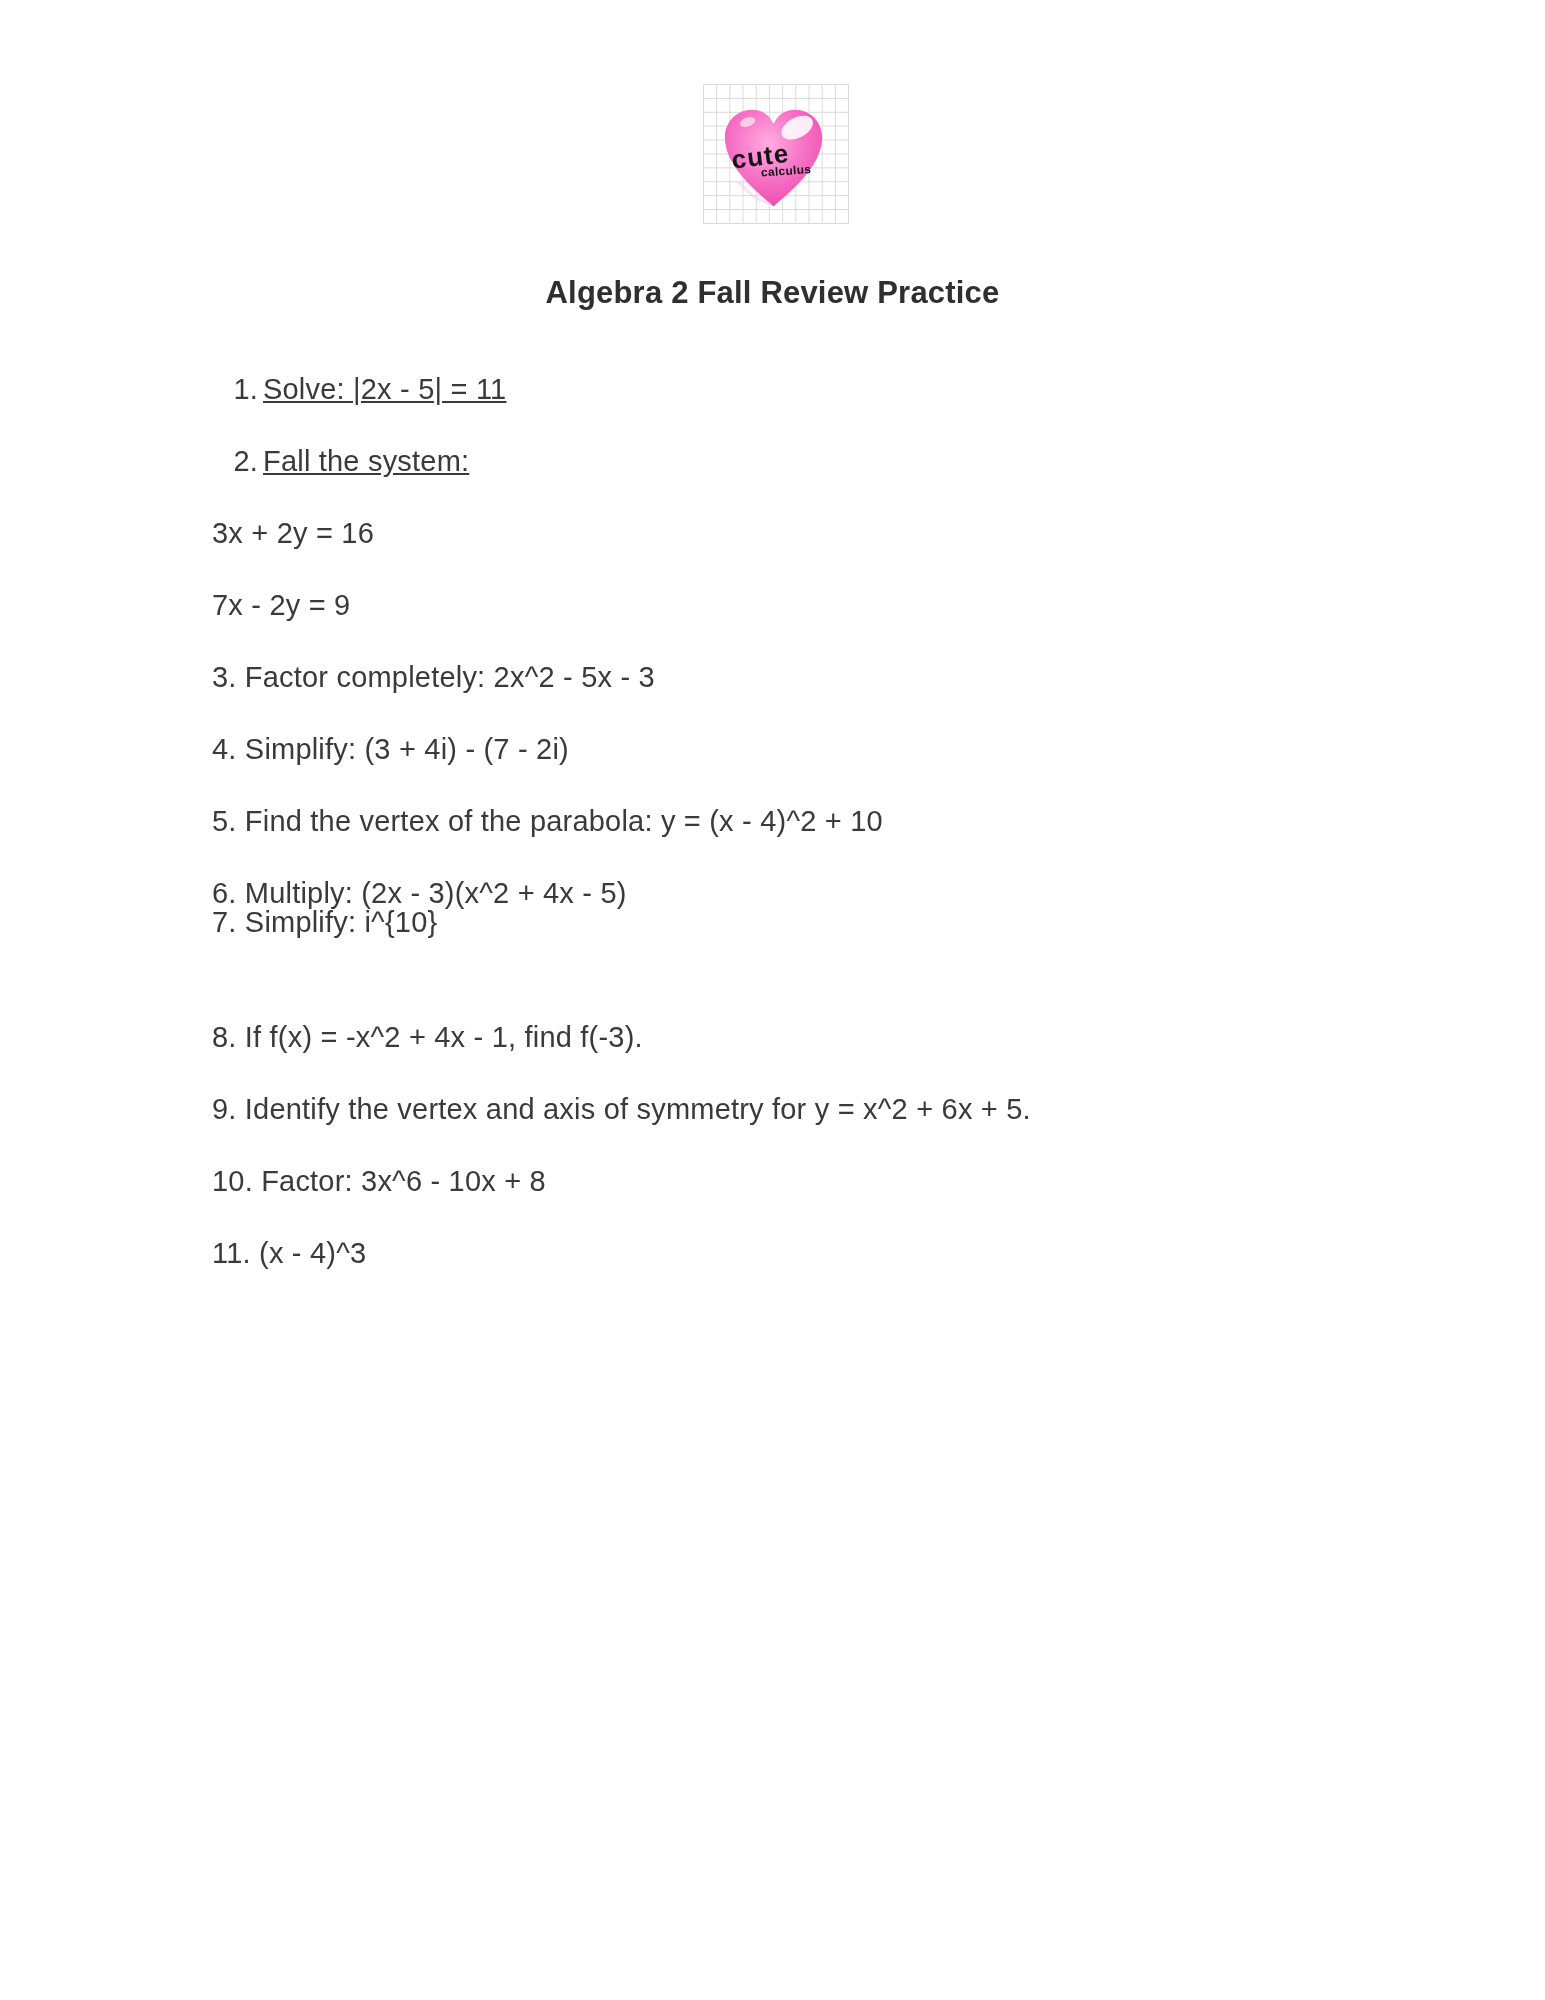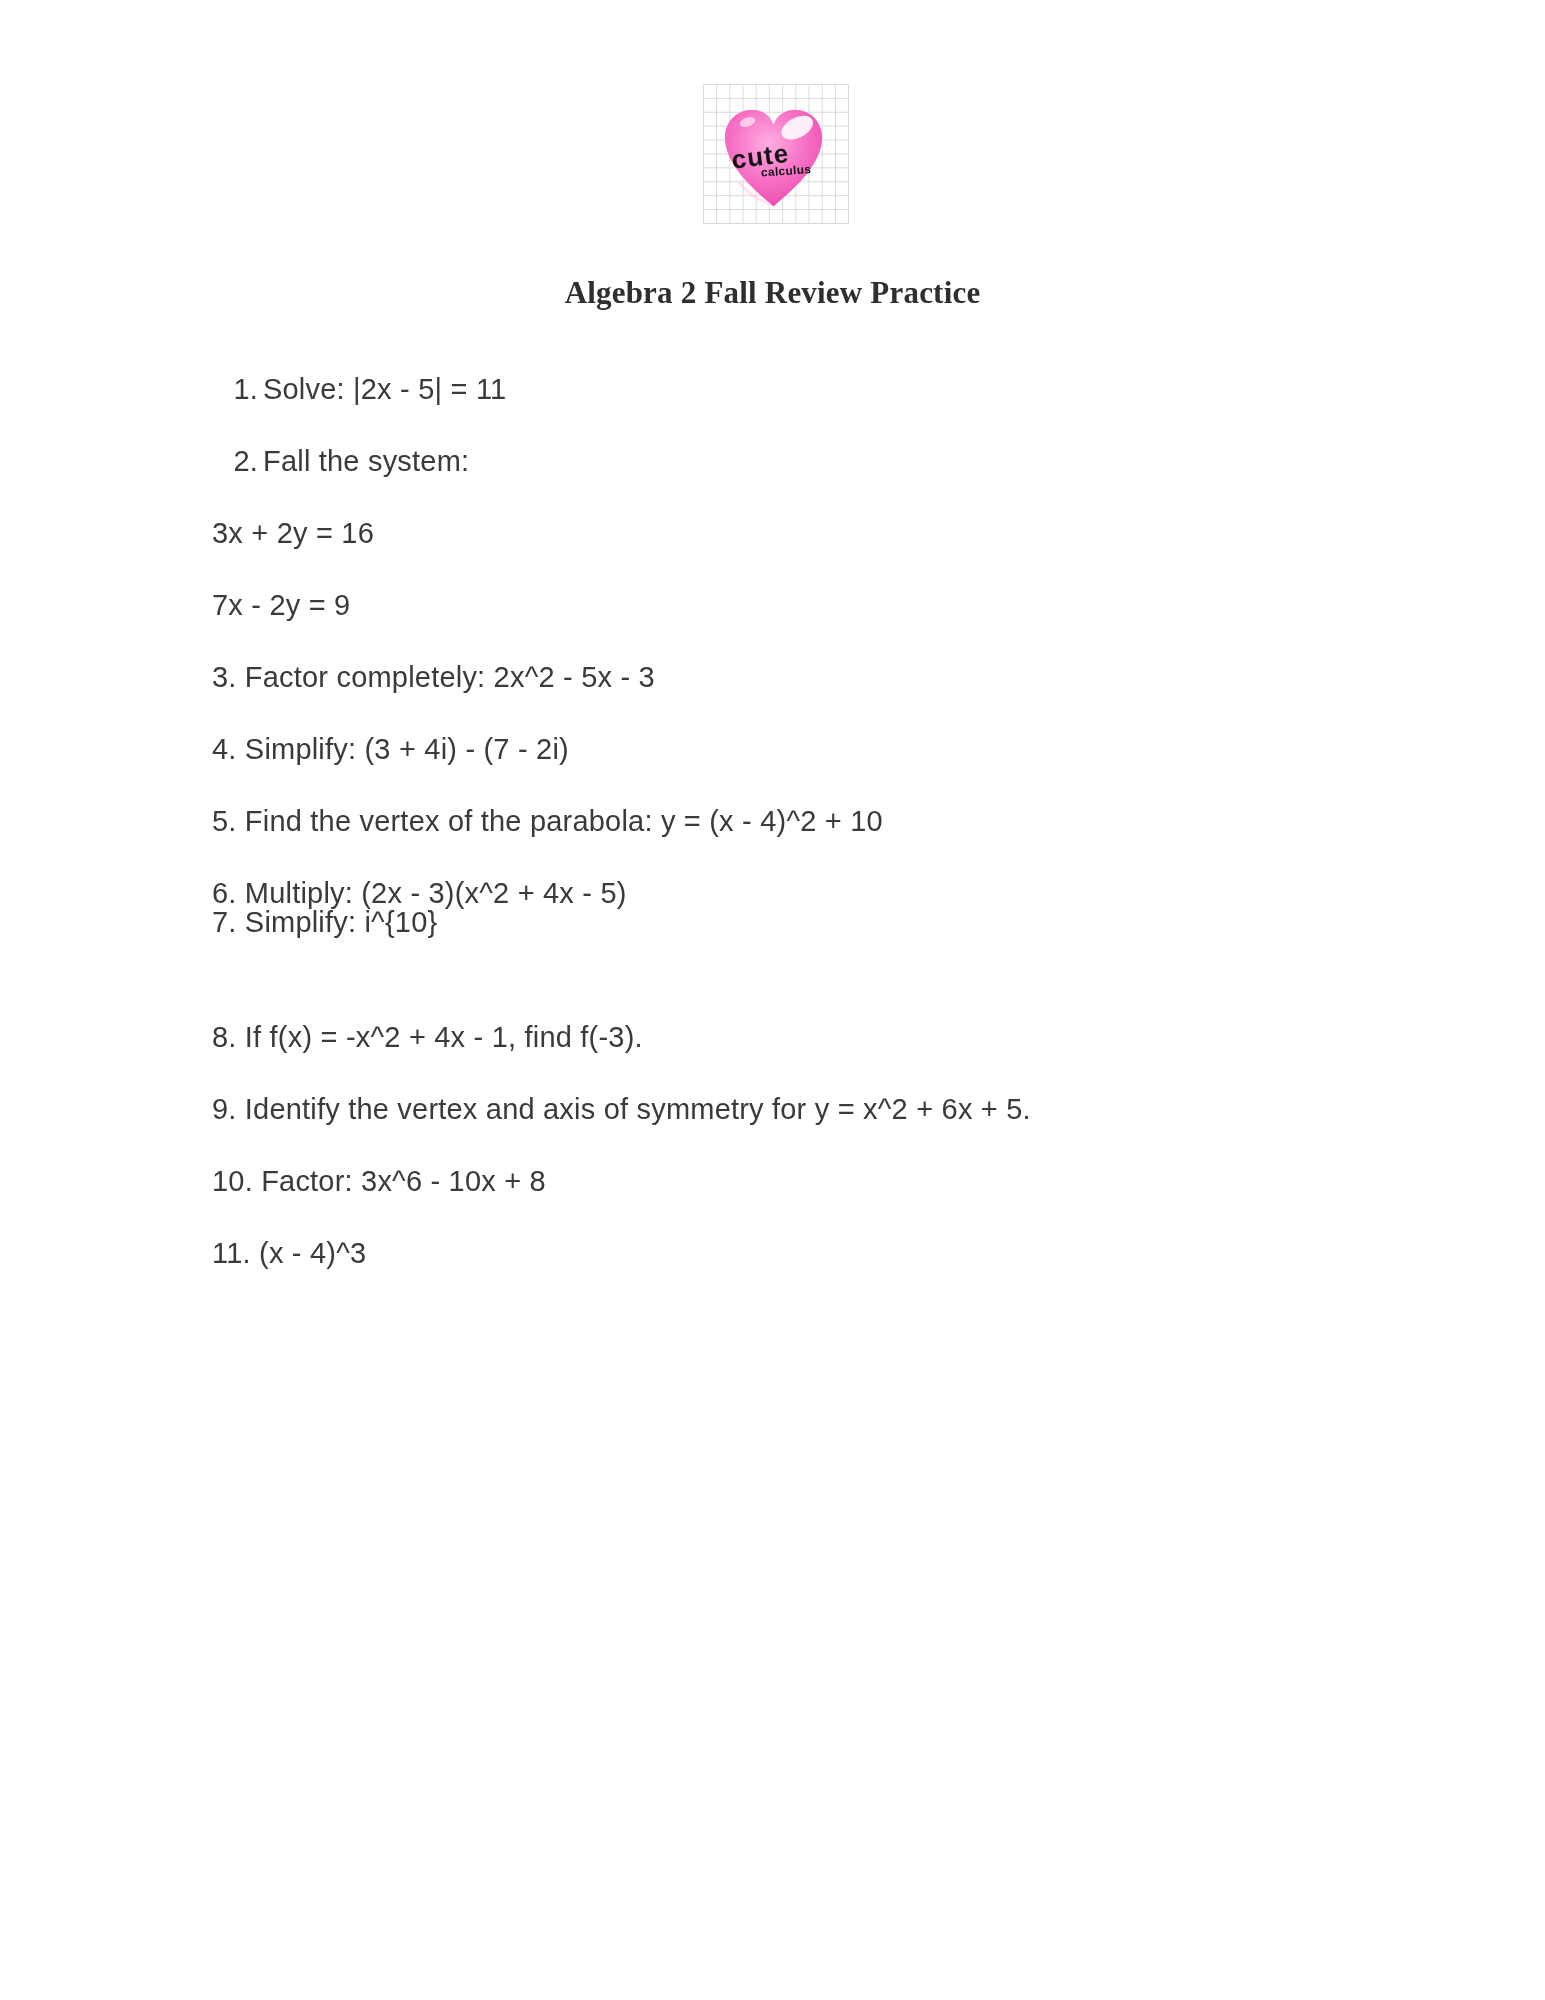--- a/index.html
+++ b/index.html
@@ -49,41 +49,40 @@
     left: 0;
     top: 274px;
     width: 100%;
     margin: 0;
     text-align: center;
     font-size: 31px;
     line-height: 38px;
     font-weight: bold;
     color: #2f2f2f;
     letter-spacing: 0.2px;
-    font-family: Liberation Serif, serif;
   }
   
   .line {
     position: absolute;
     left: 212px;
     font-size: 29px;
     line-height: 36px;
     color: #3a3a3a;
     letter-spacing: 0.2px;
     white-space: nowrap;
   }
   .line .num {
     display: inline-block;
     width: 46px;
     text-align: right;
   }
   .line .txt {
     margin-left: 5px;
   }
-  .list-line { left: 212px; }
+  .list-line { left: 212px; text-decoration: underline; }
 </style>
 </head>
 <body>
 
 <div class="page">
 
   <div class="logo">
     <svg viewBox="0 0 100 95" preserveAspectRatio="none">
       <defs>
         <radialGradient id="heartGrad" cx="45%" cy="35%" r="80%">

